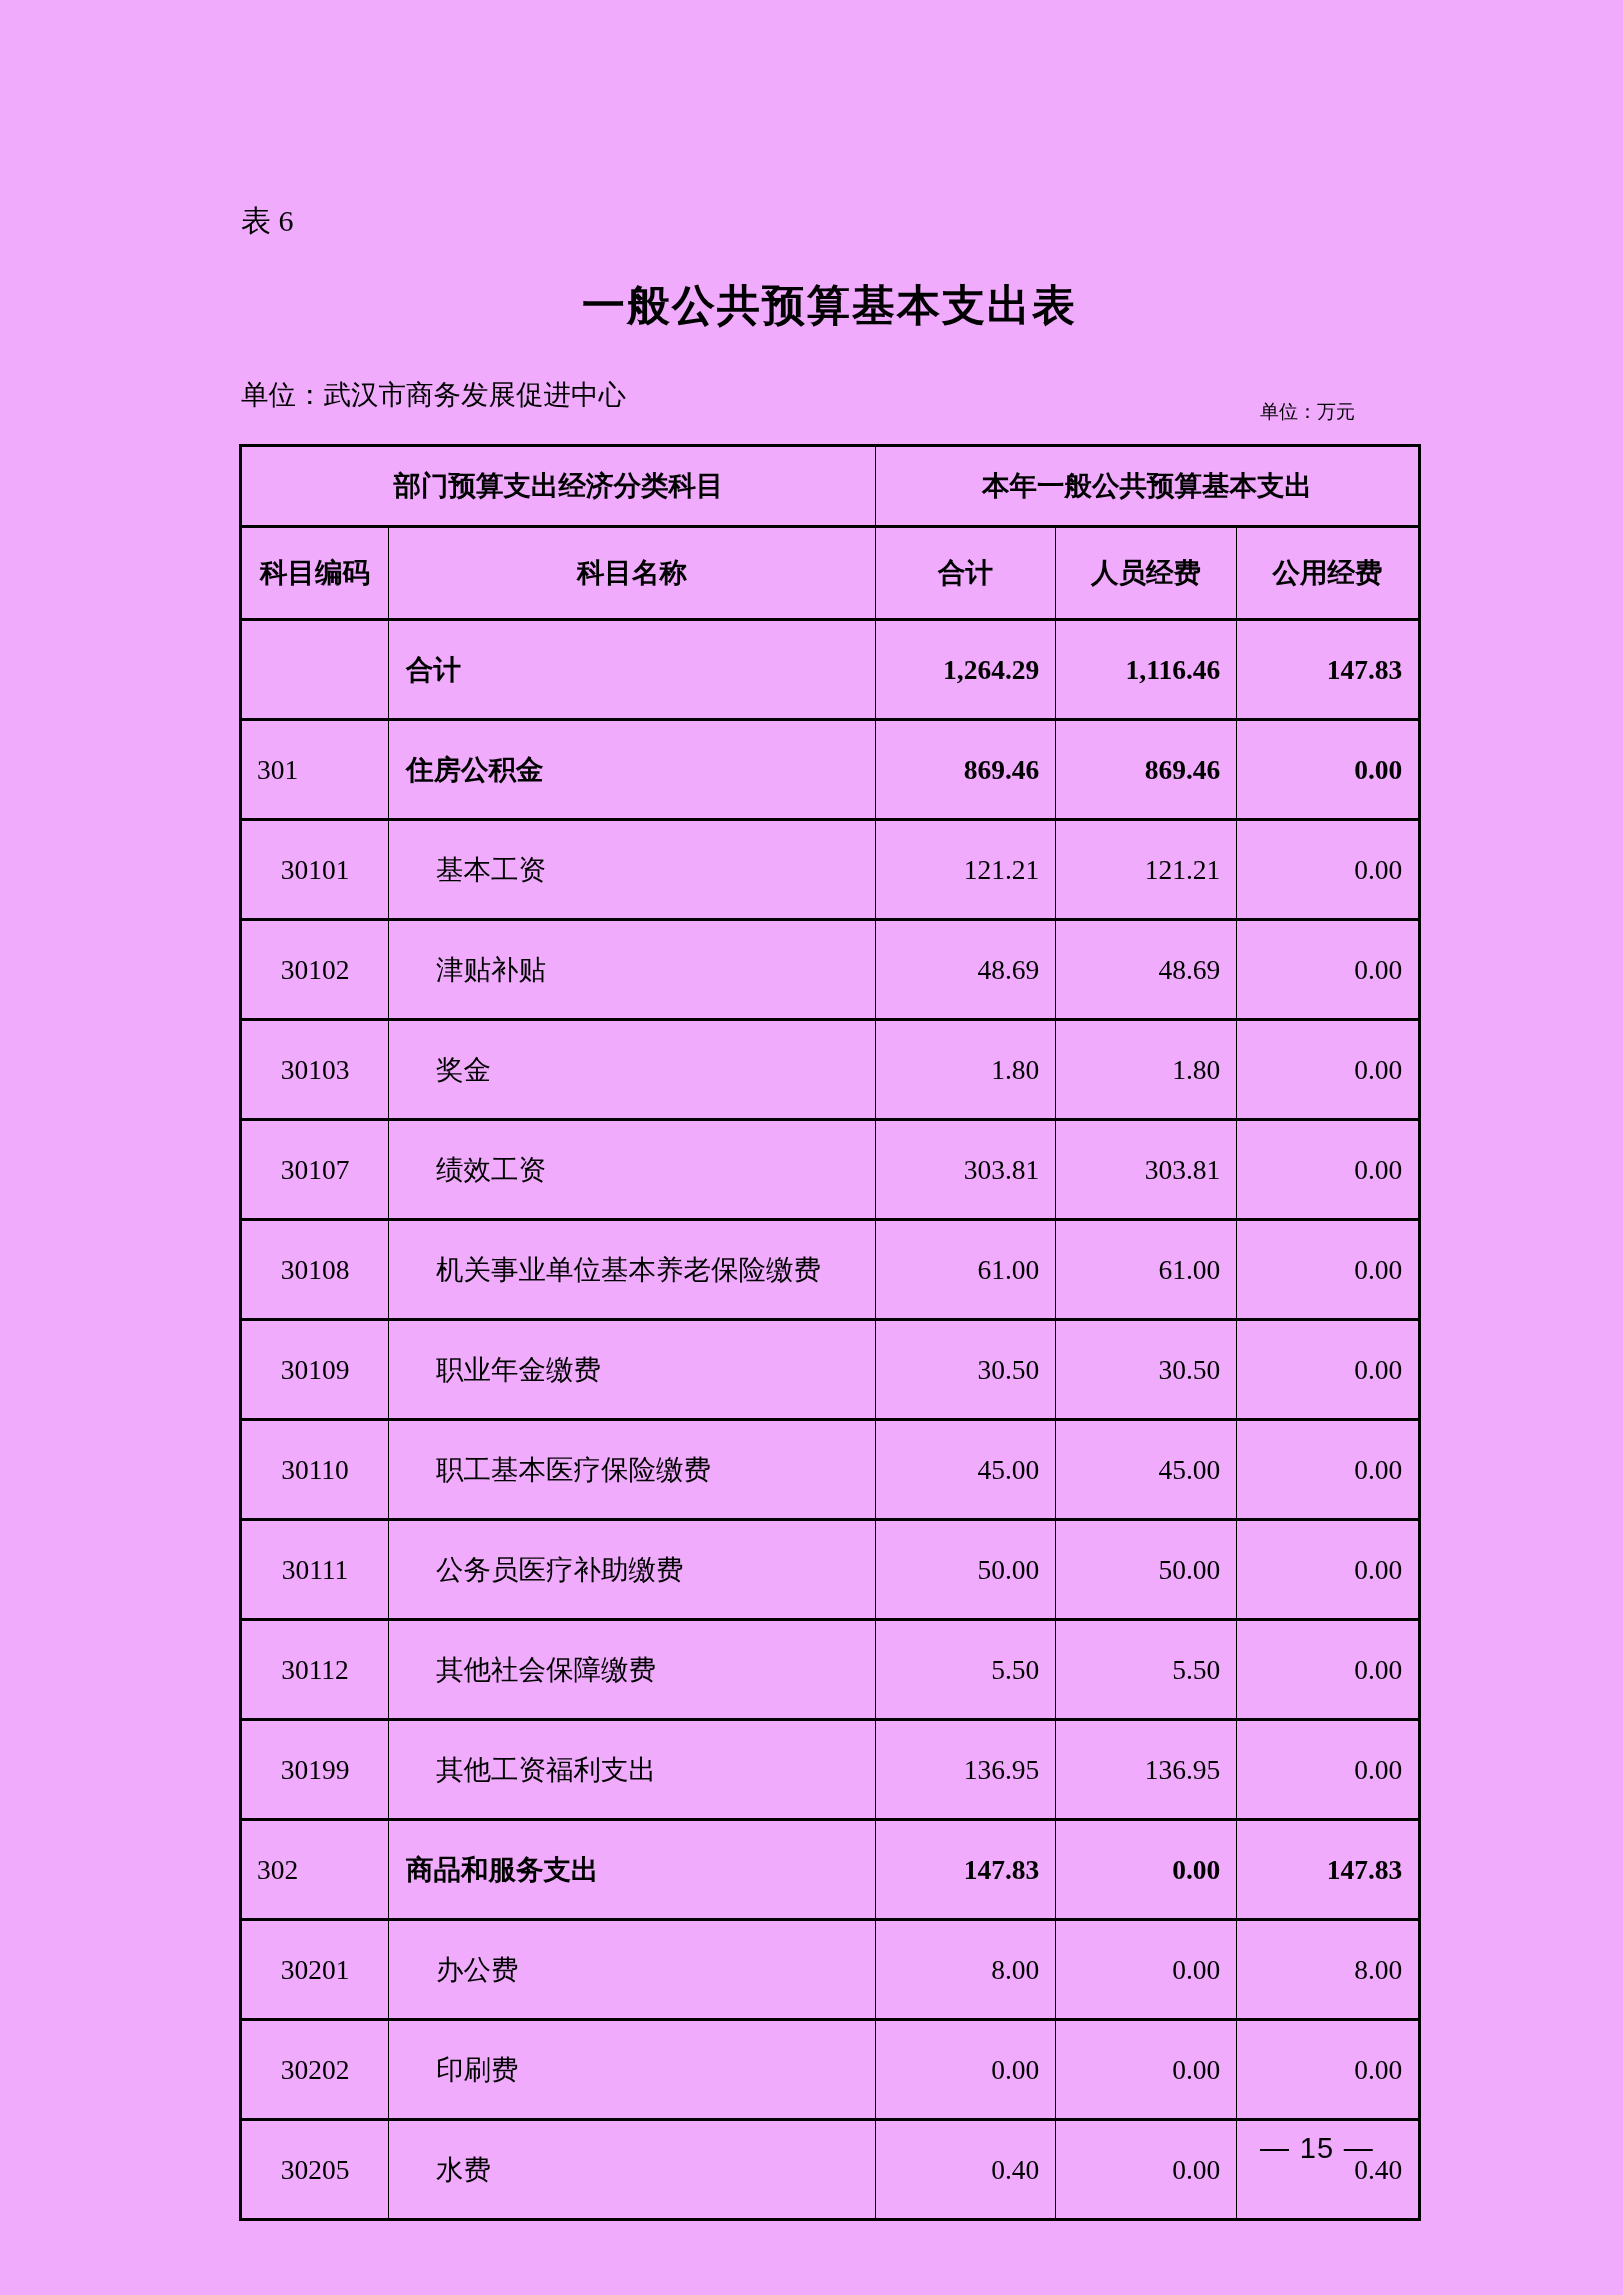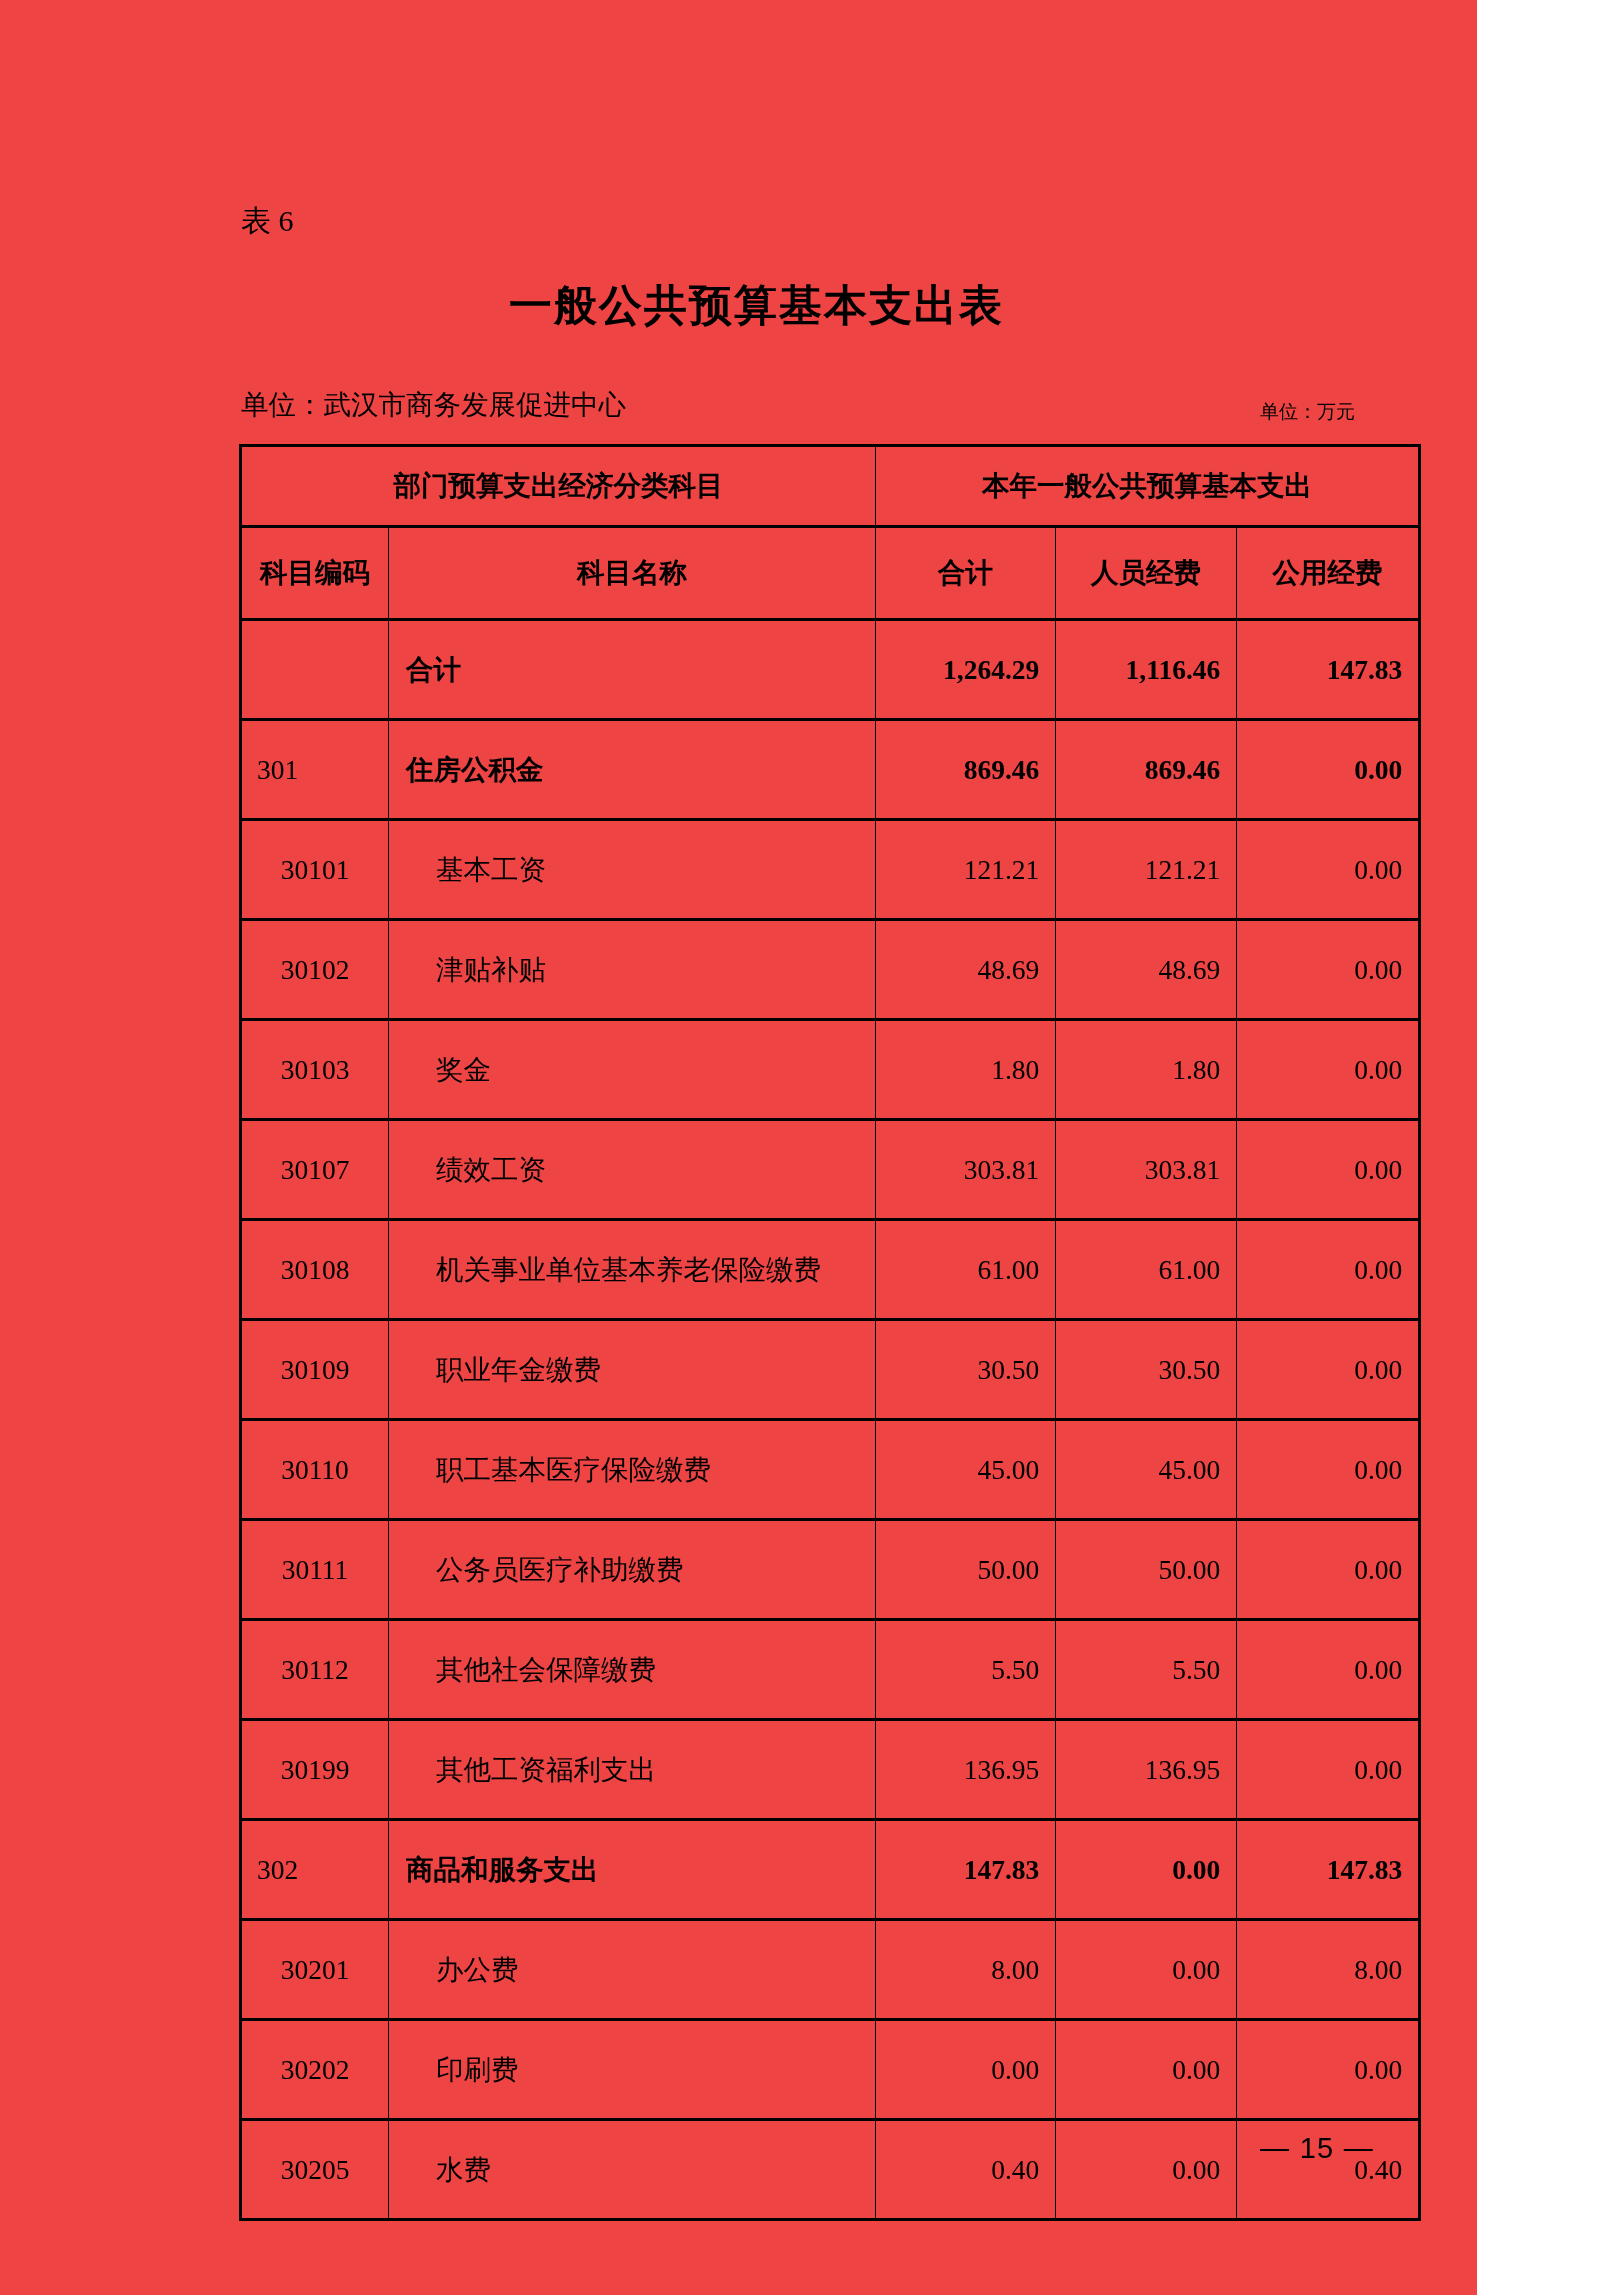--- a/index.html
+++ b/index.html
@@ -4,43 +4,43 @@
 <style>
   * { margin:0; padding:0; box-sizing:border-box; }
   html,body { background:#ffffff; }
   body {
     width:1623px; height:2295px;
     font-family:"Liberation Serif","DejaVu Serif",serif;
     color:#000;
   }
   .page {
     position:relative;
-    width:1477px; height:2295px;
-    background:#ef4444;
+    width:1623px; height:2295px;
+    background:#f0abfc;
     overflow:hidden;
   }
   .table-label {
     position:absolute;
     left:241px; top:204px;
     font-size:30px;
     line-height:1.1;
   }
   .doc-title {
     position:absolute;
     left:0; top:277px; width:100%;
     text-align:center;
     font-size:43px;
     font-weight:bold;
     font-family:"Liberation Sans","DejaVu Sans",sans-serif;
     letter-spacing:2px;
     padding-left:36px;
   }
   .unit-left {
     position:absolute;
-    left:241px; top:387px;
+    left:241px; top:377px;
     font-size:27.5px;
   }
   .unit-right {
     position:absolute;
     left:1260px; top:399px;
     font-size:19px;
   }
   table.budget-table {
     position:absolute;
     left:239px; top:444px;

